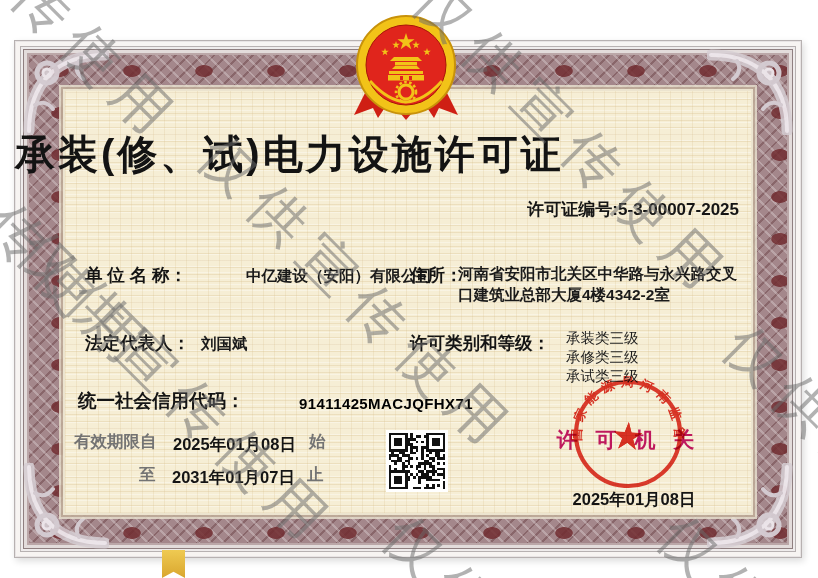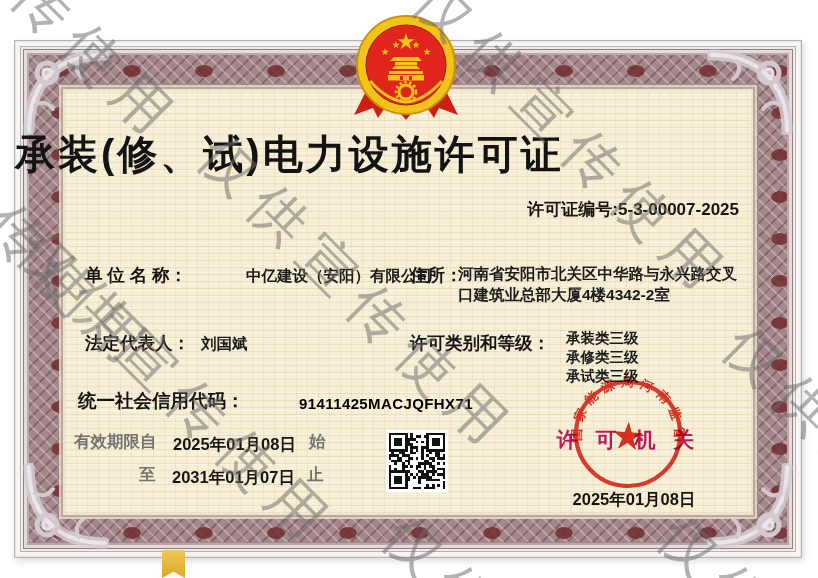--- a/index.html
+++ b/index.html
@@ -47,21 +47,21 @@
   .title{
     left:0;right:12px;top:86px;text-align:left;
     font-size:40px;font-weight:700;letter-spacing:3px;color:#131313;
   }
   .license-no{right:62px;top:157px;font-size:17px;font-weight:700;color:#151515;}
 
   .label{font-size:17.5px;font-weight:700;color:#141414;white-space:nowrap;}
   .value{font-size:15.5px;font-weight:600;color:#1a1a1a;}
 
   .addr{width:280px;line-height:20.5px;}
-  .cats{line-height:19px;font-size:14.5px;font-weight:700;color:#1a1a1a;}
+  .cats{line-height:19px;font-size:14.5px;font-weight:400;color:#1a1a1a;}
 
   .code-label{font-size:18.5px;}
   .code-value{font-size:15px;font-weight:700;letter-spacing:.4px;font-family:"Liberation Sans",sans-serif;}
 
   .date-label{font-size:16.5px;font-weight:700;color:#737373;}
   .date-value{font-size:16.5px;font-weight:700;color:#141414;}
 
   .qr{left:371px;top:389px;width:62px;height:62px;}
 
   .authority{left:531px;top:385px;width:165px;text-align:center;

